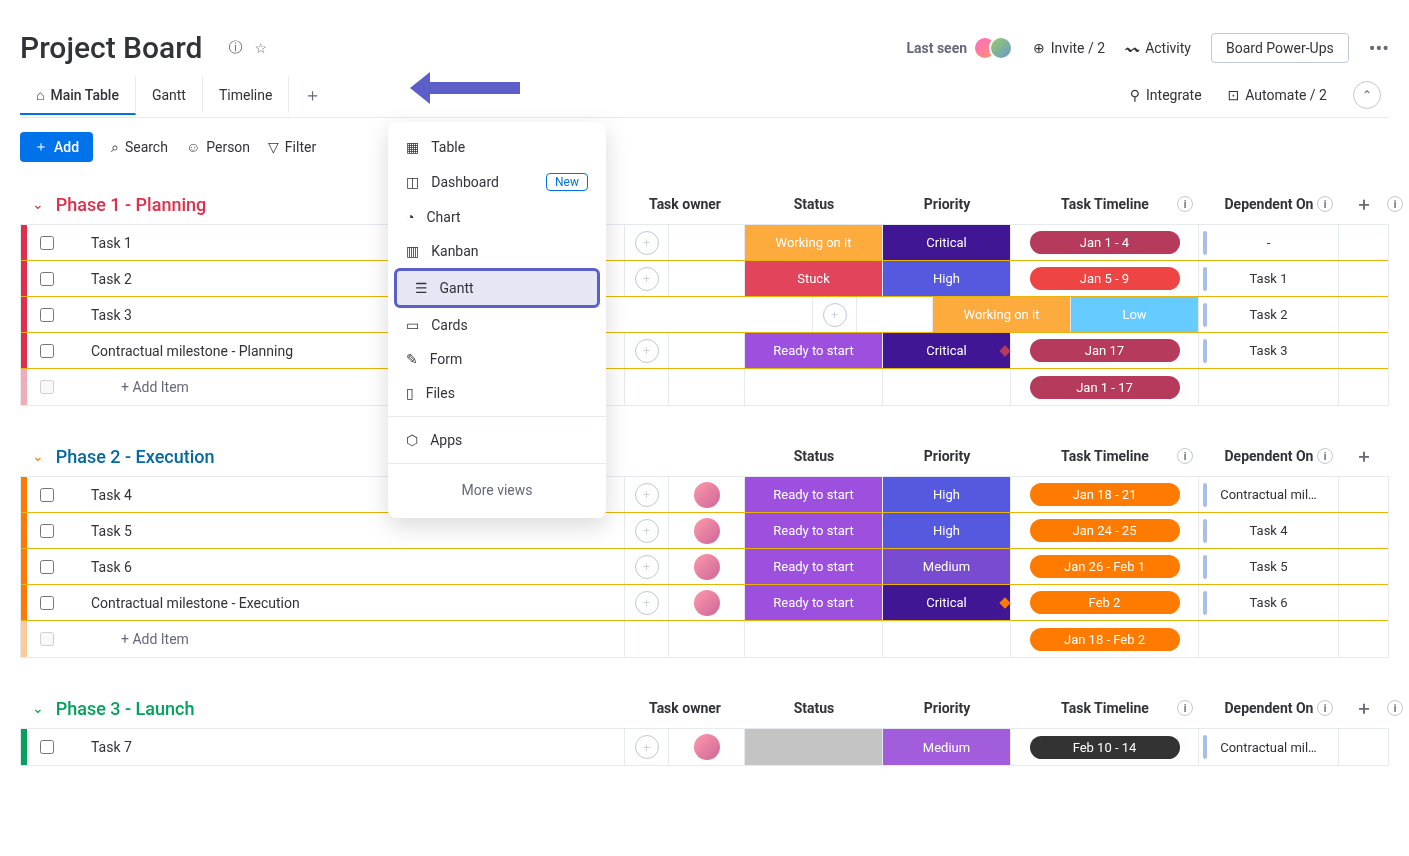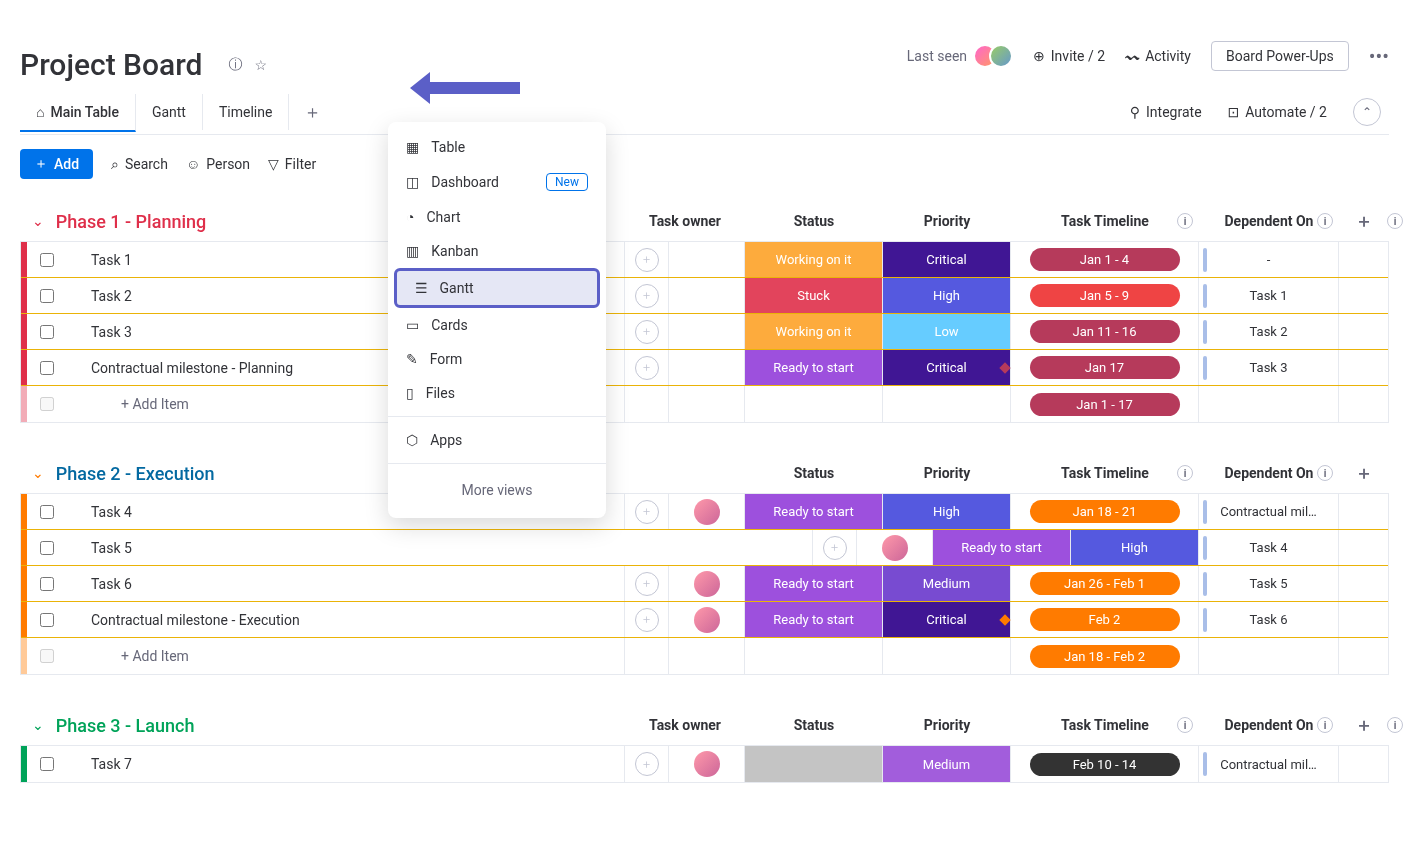--- a/index.html
+++ b/index.html
@@ -1,23 +1,23 @@
 <!DOCTYPE html>
 <html><head>
 <meta charset="utf-8">
 <style>
 * { box-sizing: border-box; margin: 0; padding: 0; }
 body { font-family: -apple-system, BlinkMacSystemFont, 'Segoe UI', Roboto, sans-serif; background: #fff; color: #323338; font-size: 14px; }
 .app { width: 1409px; height: 856px; padding: 30px 20px; position: relative; overflow: hidden; border-radius: 12px; background: #fff; }
 .header { display: flex; align-items: center; margin-bottom: 8px; }
 .title { font-size: 30px; font-weight: 500; margin-right: 14px; }
 .icon-btn { display: inline-flex; align-items: center; justify-content: center; cursor: pointer; color: #676879; }
-.header-left { display: flex; align-items: center; gap: 12px; margin-top: 17px; }
+.header-left { display: flex; align-items: center; gap: 12px; }
 .header-right { margin-left: auto; display: flex; align-items: center; gap: 20px; color: #323338; }
-.last-seen { display: flex; align-items: center; gap: 6px; color: #676879; }
+.last-seen { display: flex; align-items: center; gap: 6px; color: #676879; font-weight: bold; }
 .avatar-stack { display: flex; }
 .avatar { width: 24px; height: 24px; border-radius: 50%; border: 2px solid #fff; background: linear-gradient(135deg,#f6c,#f96); }
 .avatar:nth-child(2) { margin-left: -8px; background: linear-gradient(135deg,#9c6,#69c); }
 .hdr-link { display: flex; align-items: center; gap: 6px; cursor: pointer; }
 .powerups-btn { border: 1px solid #c3c6d4; border-radius: 4px; padding: 6px 14px; cursor: pointer; }
 .dots { font-size: 20px; color: #676879; cursor: pointer; }
 .tabs-row { display: flex; align-items: center; border-bottom: 1px solid #e6e9ef; position: relative; }
 .tabs { display: flex; align-items: center; gap: 0; }
 .tab { display: flex; align-items: center; gap: 6px; padding: 10px 16px; cursor: pointer; color: #323338; border-right: 1px solid #e6e9ef; }
 .tab.active { font-weight: 500; border-bottom: 2px solid #0073ea; margin-bottom: -1px; }
@@ -214,24 +214,20 @@
       <div class="row-check">
               <input type="checkbox" style="">
             </div>
       <div class="row-name">Task 3</div>
       <div class="row-cell msg">
               <div class="msg-btn">＋</div>
             </div>
       <div class="row-cell owner"></div>
       <div class="row-cell status" style="background:#fdab3d">Working on it</div>
       <div class="row-cell priority" style="background:#66ccff">Low</div>
-      <div class="row-cell timeline" style="position:relative">
-
-        <div class="pill" style="background:#b63a5b">Jan 11 - 16</div>
-      </div>
       <div class="row-cell dep">
         <div class="dep-bar" style="background:#a9bee8"></div>
         Task 2
       </div>
       <div class="row-cell add"></div>
           </div>
           <div class="row">
       <div class="row-bar" style="background:#df2f4a"></div>
       <div class="row-check">
               <input type="checkbox" style="">
@@ -318,20 +314,24 @@
             </div>
       <div class="row-name">Task 5</div>
       <div class="row-cell msg">
               <div class="msg-btn">＋</div>
             </div>
       <div class="row-cell owner">
               <div class="owner-av"></div>
             </div>
       <div class="row-cell status" style="background:#9d50dd">Ready to start</div>
       <div class="row-cell priority" style="background:#5559df">High</div>
+      <div class="row-cell timeline" style="position:relative">
+
+        <div class="pill" style="background:#ff7b00">Jan 24 - 25</div>
+      </div>
       <div class="row-cell dep">
         <div class="dep-bar" style="background:#a9bee8"></div>
         Task 4
       </div>
       <div class="row-cell add"></div>
           </div>
           <div class="row">
       <div class="row-bar" style="background:#ff7b00"></div>
       <div class="row-check">
               <input type="checkbox" style="">

